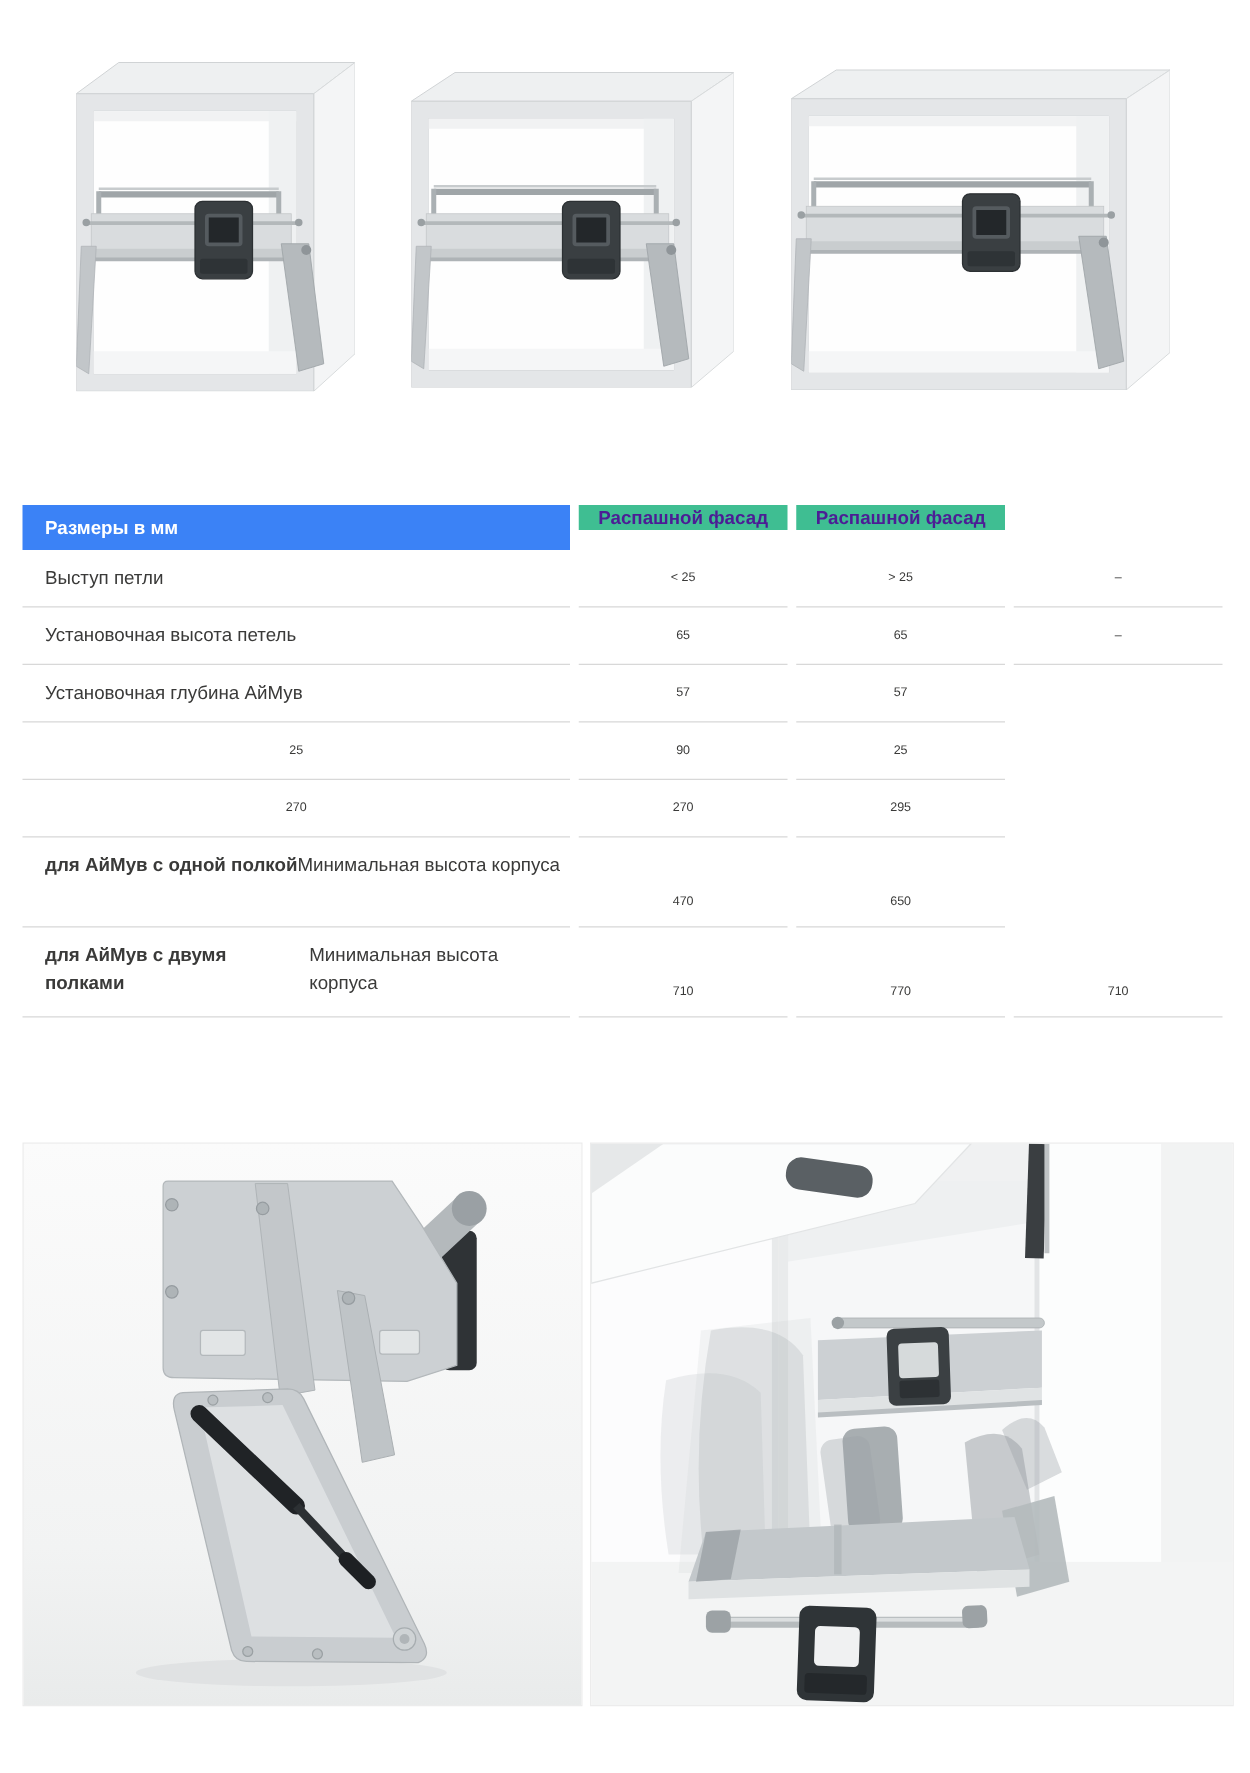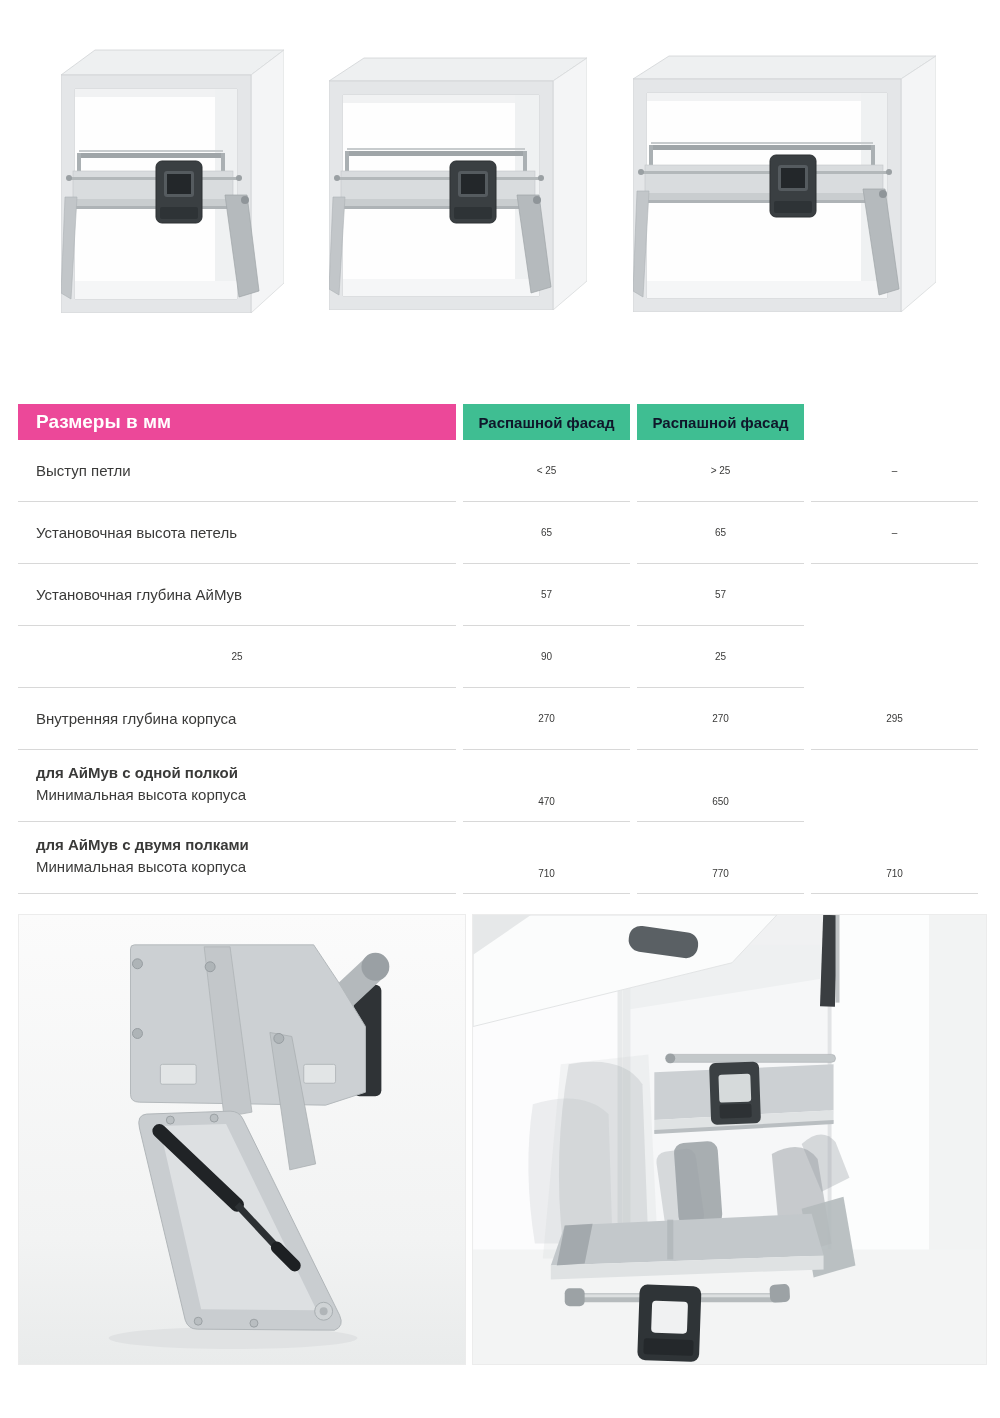--- a/index.html
+++ b/index.html
@@ -8,30 +8,30 @@
 
   
   .cab{position:absolute;}
   #cab1{left:61px;top:47px;}
   #cab2{left:329px;top:55px;}
   #cab3{left:633px;top:53px;}
 
   
   .dim-table{position:absolute;left:18px;top:404px;width:960px;}
   .t-grid{display:grid;grid-template-columns:438px 167px 167px 167px;column-gap:7px;}
-  .t-header .hl{background:#ec4899;color:#ffffff;font-weight:700;font-size:19px;
+  .t-header .hl{background:#3b82f6;color:#ffffff;font-weight:700;font-size:15px;
                 display:flex;align-items:center;padding-left:18px;height:36px;box-sizing:border-box;}
-  .t-header .hc{background:#3FBE92;color:#0f172a;font-weight:700;font-size:15px;
-                display:flex;align-items:center;justify-content:center;height:36px;box-sizing:border-box;}
+  .t-header .hc{background:#3FBE92;color:#4c1d95;font-weight:700;font-size:15px;
+                display:flex;align-items:center;justify-content:center;height:20px;box-sizing:border-box;}
   .t-row>div{border-bottom:1px solid #D8D8D8;display:flex;align-items:center;box-sizing:border-box;}
   .t-row .lbl{font-size:15px;padding-left:18px;}
   .t-row .val{justify-content:center;font-size:10px;}
-  .t-row.single>div{height:62px;}
+  .t-row.single>div{height:46px;}
   .t-row.double>div{height:72px;}
-  .t-row.double .lbl{flex-direction:column;align-items:flex-start;justify-content:flex-start;
+  .t-row.double .lbl{flex-direction:row;align-items:flex-start;justify-content:flex-start;
                      padding-top:12px;line-height:22px;}
   .t-row.double .val{align-items:flex-end;padding-bottom:14px;}
   .bold-line{font-weight:700;}
 
   
   .photo{position:absolute;border:1px solid #ececec;box-sizing:border-box;}
   #photoL{left:18px;top:914px;width:448px;height:451px;}
   #photoR{left:472px;top:914px;width:515px;height:451px;}
   svg{display:block;}
 </style>
@@ -144,21 +144,20 @@
       <div class="lbl">Установочная глубина АйМув</div>
       <div class="val">57</div>
       <div class="val">57</div>
     </div>
     <div class="t-grid t-row single">
       <div class="val">25</div>
       <div class="val">90</div>
       <div class="val">25</div>
     </div>
     <div class="t-grid t-row single">
-      <div class="lbl">Внутренняя глубина корпуса</div>
       <div class="val">270</div>
       <div class="val">270</div>
       <div class="val">295</div>
     </div>
     <div class="t-grid t-row double">
       <div class="lbl">
         <span class="bold-line">для АйМув с одной полкой</span>
         <span>Минимальная высота корпуса</span>
       </div>
       <div class="val">470</div>

